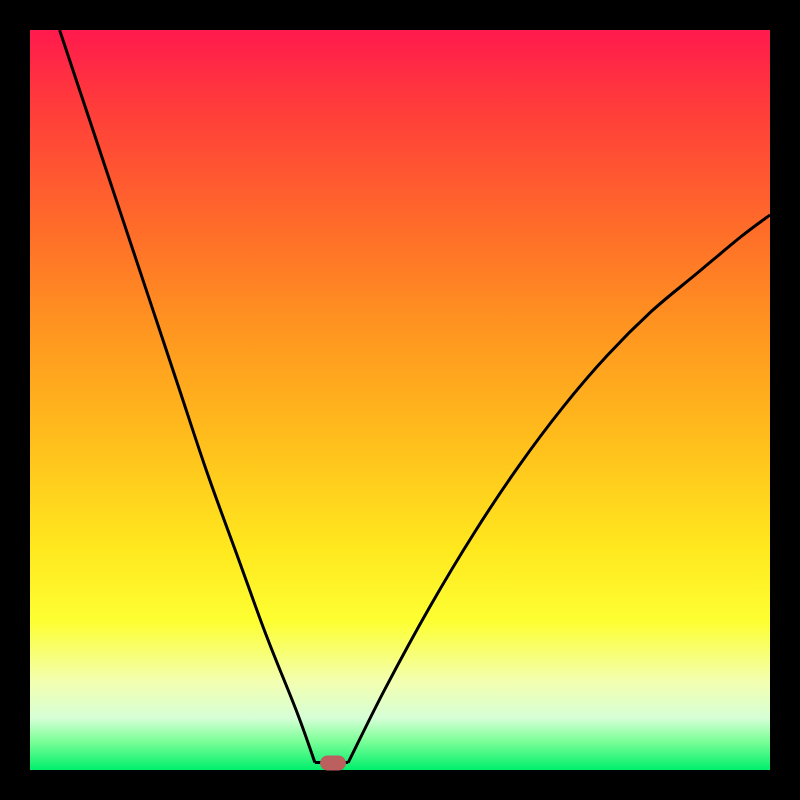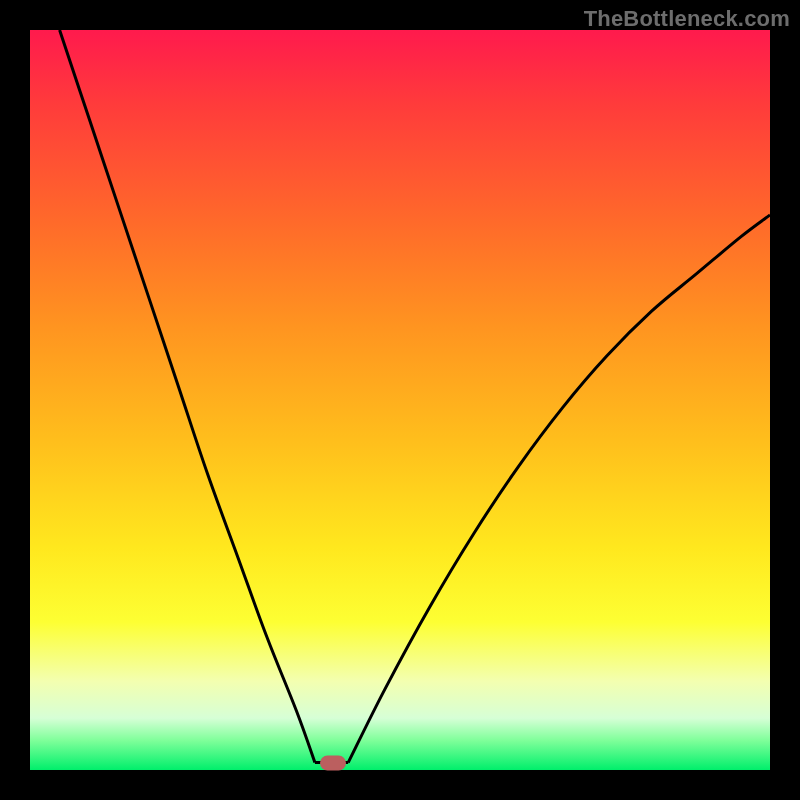--- a/index.html
+++ b/index.html
@@ -62,21 +62,20 @@
     height: 15px;
     border-radius: 10px;
     background: #bb5f5f;
     transform: translate(-50%, -50%);
   }
 </style>
 </head>
 <body>
 
 <div class="frame">
-  <div class="watermark">TheBottleneck.com</div>
 
   <div class="plot">
     <svg class="curve" viewBox="0 0 740 740" preserveAspectRatio="none">
       <path d="M 29.6 0.0 C 34.9 16.0, 48.5 56.8, 59.2 88.8 C 69.9 120.8, 78.1 145.6, 88.8 177.6 C 99.5 209.6, 107.7 234.4, 118.4 266.4 C 129.1 298.4, 137.3 323.2, 148.0 355.2 C 158.7 387.2, 166.9 413.4, 177.6 444.0 C 188.3 474.6, 196.5 496.1, 207.2 525.4 C 217.9 554.7, 226.1 578.8, 236.8 606.8 C 247.5 634.8, 257.7 658.2, 266.4 680.8 C 275.1 703.4, 281.6 723.3, 284.9 732.6" fill="none" stroke="#000" stroke-width="3"></path>
       <path d="M 284.9 732.6 L 318.2 732.6" fill="none" stroke="#000" stroke-width="3"></path>
       <path d="M 318.2 732.6 C 324.9 719.3, 340.5 686.6, 355.2 658.6 C 369.9 630.6, 383.6 605.2, 399.6 577.2 C 415.6 549.2, 428.0 528.5, 444.0 503.2 C 460.0 477.9, 472.4 459.2, 488.4 436.6 C 504.4 414.0, 516.8 397.4, 532.8 377.4 C 548.8 357.4, 561.2 342.9, 577.2 325.6 C 593.2 308.3, 605.6 295.9, 621.6 281.2 C 637.6 266.5, 650.0 257.5, 666.0 244.2 C 682.0 230.9, 697.1 217.9, 710.4 207.2 C 723.7 196.5, 734.7 189.0, 740.0 185.0" fill="none" stroke="#000" stroke-width="3"></path>
     </svg>
     <div class="marker" style="left:303.4px; top:732.6px;"></div>
   </div>
 </div>

